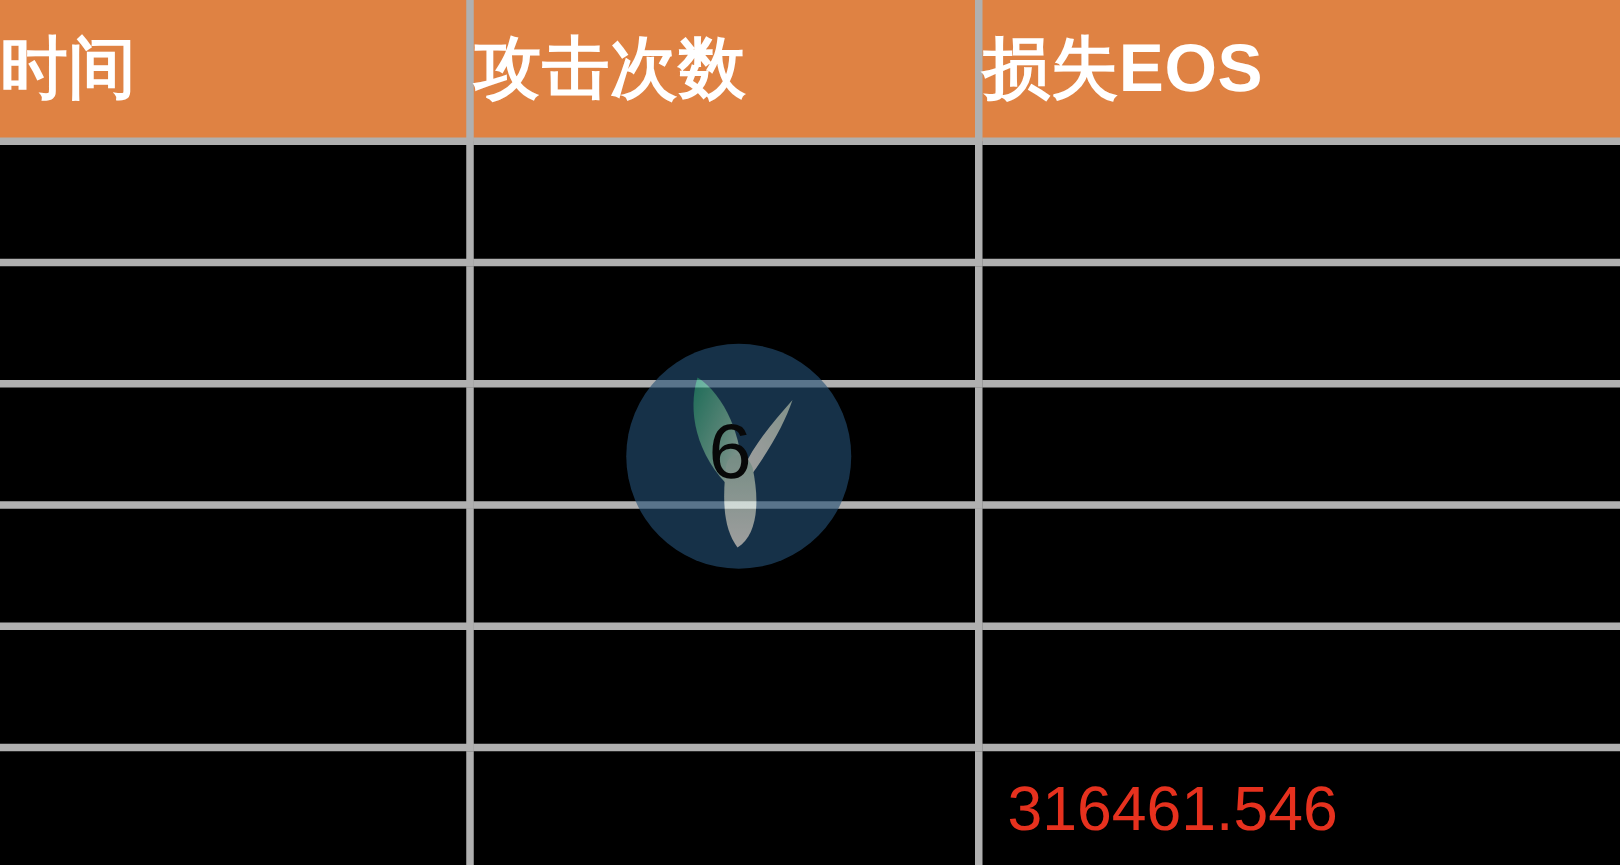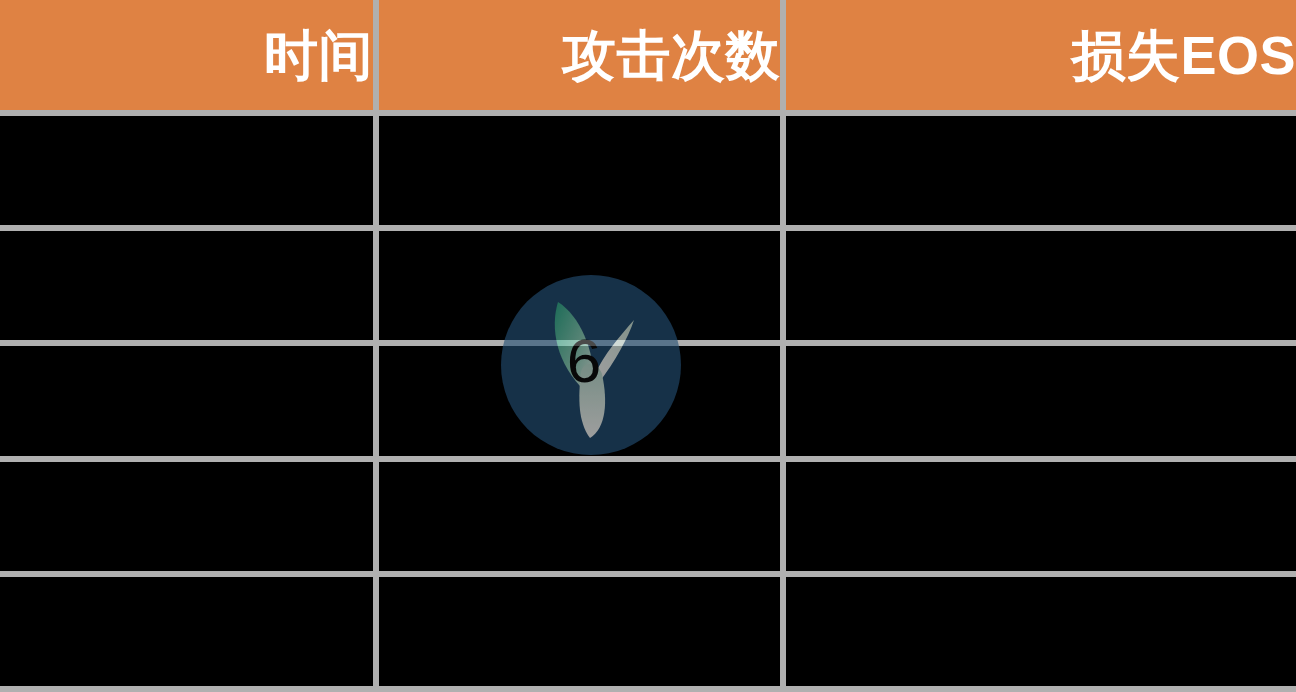--- a/index.html
+++ b/index.html
@@ -45,21 +45,21 @@
     margin: 0;
     vertical-align: middle;
     background-clip: padding-box;
   }
 
   
   table.data-table thead th {
     height: 110px;
     background: #df8243;
     color: #ffffff;
-    text-align: right;
+    text-align: left;
     font-size: 54px;
     line-height: 1.05;
     font-weight: 700;
     letter-spacing: 0.5px;
     white-space: nowrap;
     border-top: 0;
   }
   table.data-table thead th.first { border-left: 0; }
   table.data-table thead th.last  { border-right: 0; }
 
@@ -151,20 +151,25 @@
       <tr>
         <td class="first cell-time"></td>
         <td class="cell-count"></td>
         <td class="last cell-loss"></td>
       </tr>
       <tr>
         <td class="first cell-time"></td>
         <td class="cell-count"></td>
         <td class="last cell-loss"></td>
       </tr>
+      <tr class="last-row">
+        <td class="first cell-time"></td>
+        <td class="cell-count"></td>
+        <td class="last cell-loss highlight">316461.546</td>
+      </tr>
     </tbody>
   </table>
 
   <div id="watermark">
     <svg class="wm-mark" viewBox="0 0 186 186">
       <defs>
         <linearGradient id="leafA" x1="0" y1="0" x2="1" y2="1">
           <stop offset="0%" stop-color="#2fae8e"></stop>
           <stop offset="55%" stop-color="#8fd6bf"></stop>
           <stop offset="100%" stop-color="#f3fbf7"></stop>

